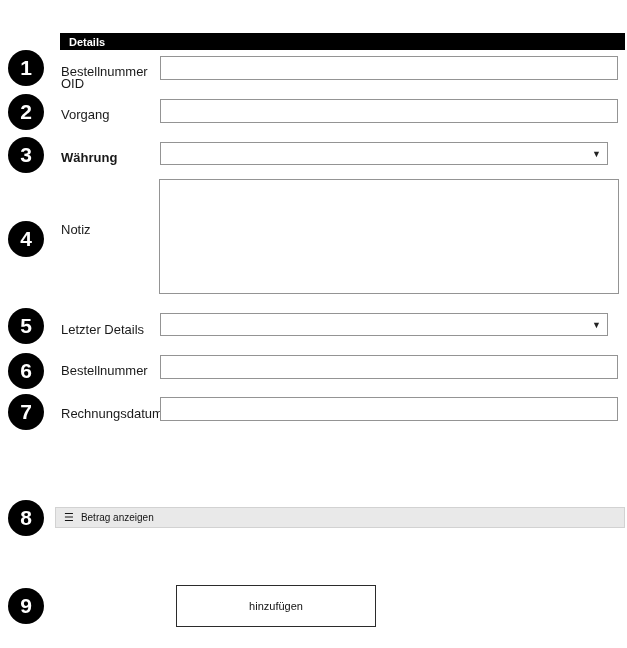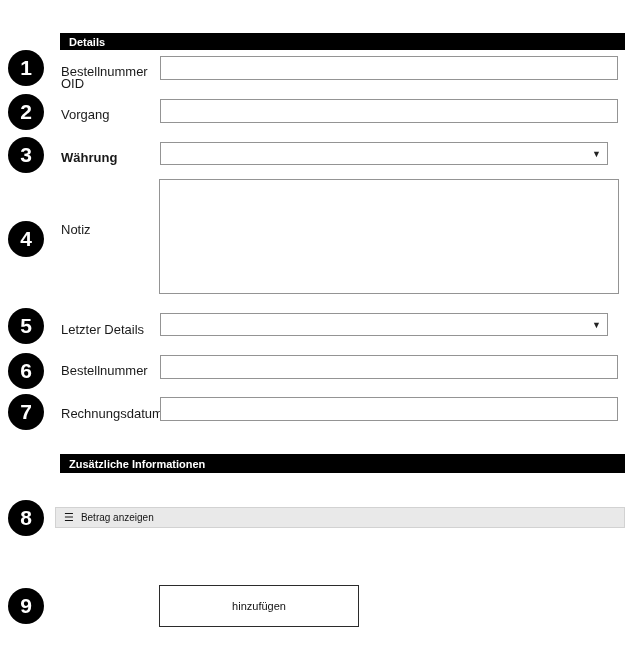--- a/index.html
+++ b/index.html
@@ -106,20 +106,21 @@
     box-sizing: border-box;
     background: #ffffff;
     border: 1px solid #2b2b2b;
     font-family: "Liberation Sans", sans-serif;
     font-size: 11px;
     color: #111111;
     display: flex;
     align-items: center;
     justify-content: center;
     cursor: pointer;
+    margin-left: 17px;
   }
 
   
   .badge {
     position: absolute;
     width: 36px;
     height: 36px;
     border-radius: 50%;
     background: #000000;
     color: #ffffff;
@@ -161,23 +162,20 @@
     <span class="sel-value"></span>
     <span class="arrow">▼</span>
   </div>
 
   <div class="row-label" style="left:61px; top:365px; width:95px;">Bestellnummer</div>
   <input class="field" type="text" style="left: 160px; top: 355px; width: 458px; height: 24px;" placeholder="">
 
   <div class="row-label" style="left:61px; top:408px; width:95px;">Rechnungsdatum</div>
   <input class="field" type="text" style="left: 160px; top: 397px; width: 458px; height: 24px;" placeholder="">
 
-  <div class="section-bar" style="left:60px; top:454px; width:565px; height:19px;">
-    <span>Zusätzliche Informationen</span>
-  </div>
 
   <div class="collapsible" style="left:55px; top:507px; width:570px; height:21px;">
     <span class="hamburger">☰</span>
     <span>Betrag anzeigen</span>
   </div>
 
   <div class="btn" style="left:159px; top:585px; width:200px; height:42px;">
     <span>hinzufügen</span>
   </div>
 

